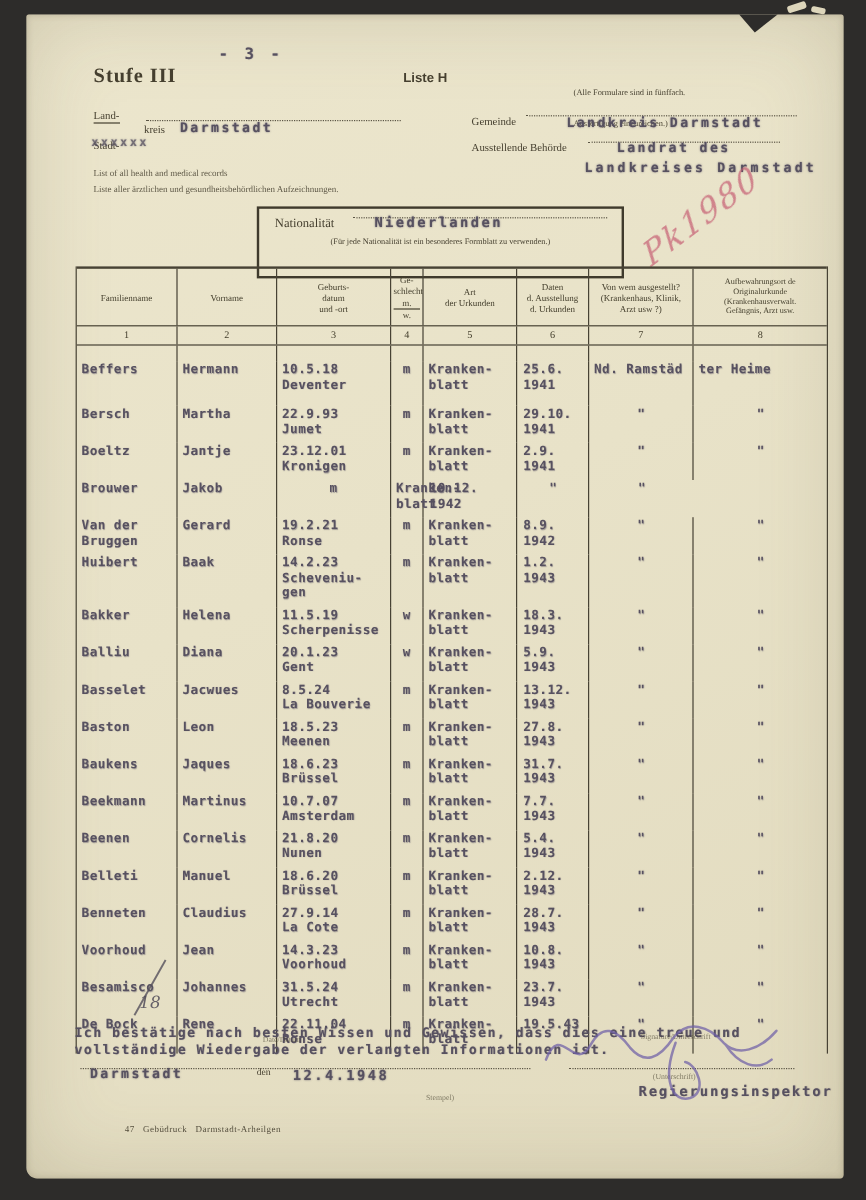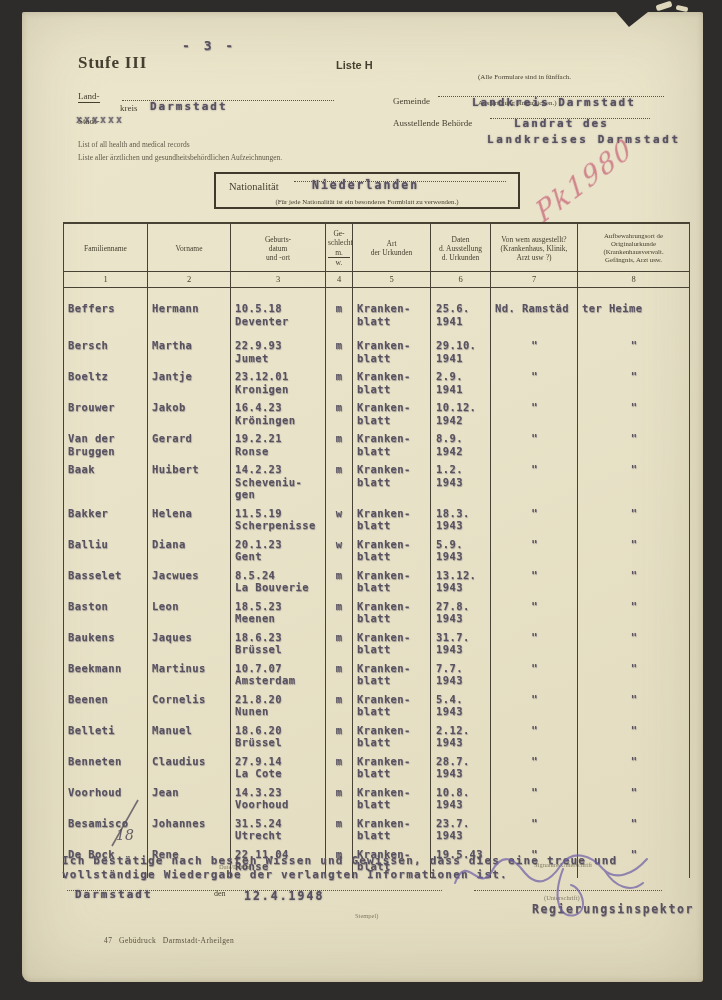--- a/index.html
+++ b/index.html
@@ -11,21 +11,21 @@
     box-shadow:inset 0 0 70px rgba(110,100,70,.22), inset 0 0 6px rgba(90,80,55,.25);
     border-radius:2px 2px 3px 9px;}
   .notch{position:absolute;width:0;height:0;border-left:13px solid transparent;border-right:19px solid transparent;border-top:15px solid #2d2c2a;}
   .print{color:#453f2f;font-family:"Liberation Serif",serif;}
   .typed{font-family:"DejaVu Sans Mono",monospace;font-weight:bold;color:#575160;letter-spacing:.5px;
     text-shadow:.5px .5px .8px rgba(87,81,100,.55);}
   .smudge{filter:blur(.35px);letter-spacing:2px;text-shadow:0 0 1.6px rgba(87,81,100,.85);}
   .abs{position:absolute;white-space:pre;}
   .dotline{position:absolute;border-bottom:1.6px dotted #5b5545;}
   
-  .natbox{position:absolute;left:192px;top:160px;width:306px;height:37px;border:2px solid #3f3a2c;box-sizing:border-box;}
+  .natbox{position:absolute;left:192px;top:160px;width:306px;height:60px;border:2px solid #3f3a2c;box-sizing:border-box;}
   
   .rtable{position:absolute;left:41px;top:210px;width:627px;box-sizing:border-box;
     border-left:1px solid #474234;border-right:1px solid #474234;}
   .tgrid{display:grid;grid-template-columns:84px 83px 95px 27px 78px 60px 87px 111px;box-sizing:border-box;}
   .thead{border-top:2px solid #474234;border-bottom:1px solid #474234;}
   .thead .hc{border-right:1px solid #474234;font-size:7.5px;line-height:9px;text-align:center;
     padding:5px 2px 4px;color:#46412f;min-height:43px;display:flex;flex-direction:column;justify-content:center;box-sizing:border-box;}
   .thead .hc:last-child,.tnums .nc:last-child,.tspacer div:last-child{border-right:none;}
   .hc.small{font-size:6.8px;line-height:8px;}
   .frac{display:inline-block;margin-top:1px;}
@@ -245,24 +245,20 @@
               <div class="ditto">"</div>
             </div>
           </div>
           <div class="tgrid trow">
             <div class="tcell c-surname">
               <div>Brouwer</div>
             </div>
             <div class="tcell c-given">
               <div>Jakob</div>
             </div>
-            <div class="tcell c-birth">
-              <div>16.4.23</div>
-              <div>Kröningen</div>
-            </div>
             <div class="tcell c-sex">
               <div>m</div>
             </div>
             <div class="tcell c-doc">
               <div>Kranken-</div>
               <div>blatt</div>
             </div>
             <div class="tcell c-date">
               <div>10.12.</div>
               <div>1942</div>
@@ -298,25 +294,25 @@
               <div>1942</div>
             </div>
             <div class="tcell c-issuer">
               <div class="ditto">"</div>
             </div>
             <div class="tcell c-storage">
               <div class="ditto">"</div>
             </div>
           </div>
           <div class="tgrid trow">
+            <div class="tcell c-given">
+              <div>Huibert</div>
+            </div>
             <div class="tcell c-surname">
               <div>Baak</div>
-            </div>
-            <div class="tcell c-given">
-              <div>Huibert</div>
             </div>
             <div class="tcell c-birth">
               <div>14.2.23</div>
               <div>Scheveniu-</div>
               <div>gen</div>
             </div>
             <div class="tcell c-sex">
               <div>m</div>
             </div>
             <div class="tcell c-doc">

